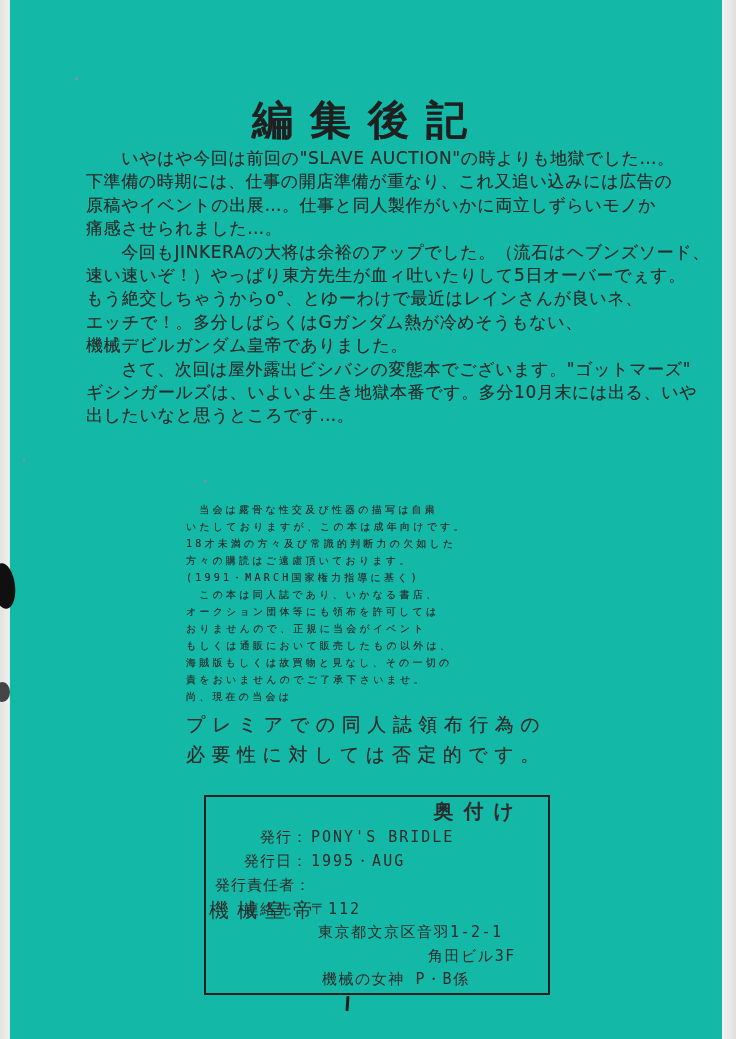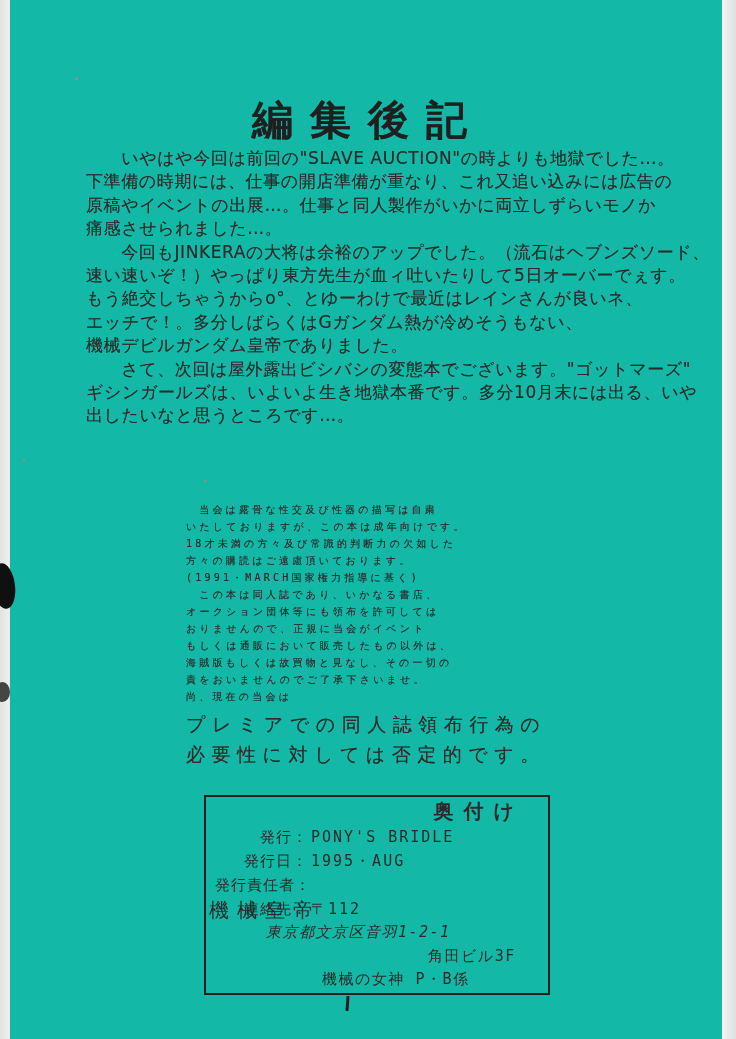--- a/index.html
+++ b/index.html
@@ -166,21 +166,21 @@
         <div class="colophon-row emphasis">
         <span class="colophon-label">発行責任者：</span>
         <span class="colophon-value">機械皇帝</span>
       </div>
         <div class="colophon-row">
         <span class="colophon-label">連絡先：</span>
         <span class="colophon-value">〒112</span>
       </div>
       </div>
     <div>
-        <div class="colophon-address-line" style="margin-left: 60px; font-style: italic;">東京都文京区音羽1-2-1</div>
+        <div class="colophon-address-line" style="margin-left: 112px;">東京都文京区音羽1-2-1</div>
         <div class="colophon-address-line" style="margin-left: 222px;">角田ビル3F</div>
         <div class="colophon-address-line" style="margin-left: 116px;">機械の女神 P・B係</div>
       </div>
   </div>
 
   <div class="page-mark"></div>
 
 </div>
 
 </body></html>

